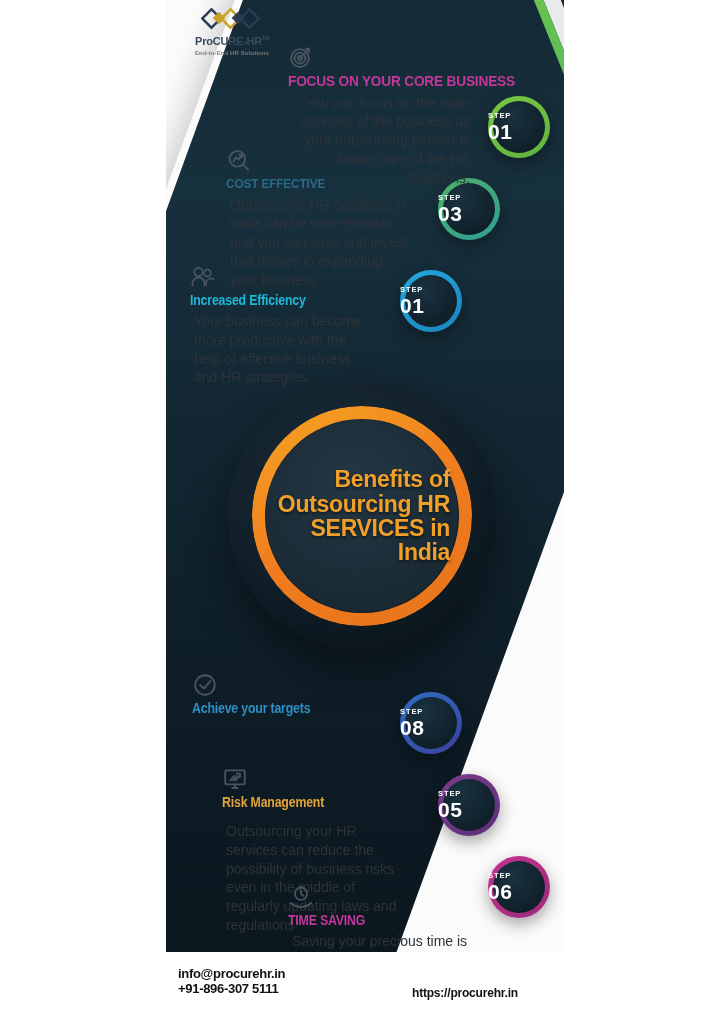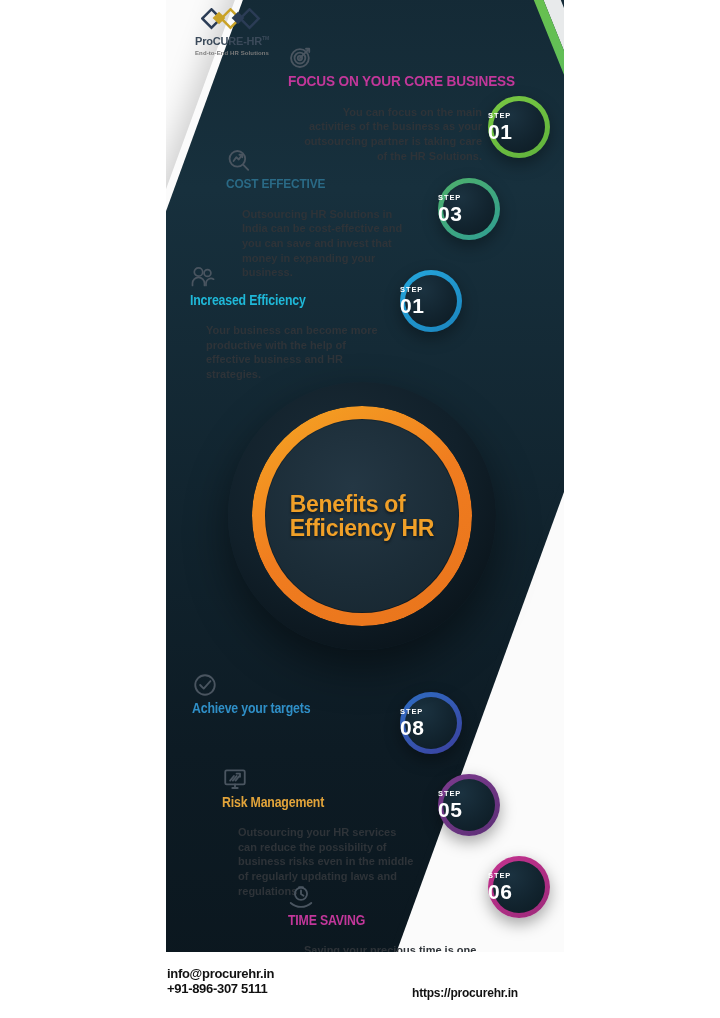--- a/index.html
+++ b/index.html
@@ -98,45 +98,45 @@
     -webkit-mask:linear-gradient(#000 0 0) padding-box,linear-gradient(#000 0 0);
     -webkit-mask-composite:xor;mask-composite:exclude;
   }
   .hero-inner{
     position:absolute;inset:38px;border-radius:50%;
     background:radial-gradient(circle at 45% 35%,#243744 0%,#1b2c37 60%,#16252e 100%);
     display:flex;align-items:center;justify-content:center;
   }
   .hero-title{
     position:relative;
-    text-align:left;
+    text-align:right;
     color:#f0a028;
     font-weight:800;
     font-size:23px;
     line-height:1.06;
     letter-spacing:-.3px;
     text-shadow:0 2px 3px rgba(0,0,0,.5);
     padding:0 8px;
   }
 
   
   .block{position:absolute;z-index:40;}
   .b-icon{width:26px;height:26px;margin-bottom:3px;display:block;}
   .b-title{
     font-weight:800;
     line-height:1;
     margin:0 0 5px 0;
     letter-spacing:-.2px;
   }
   .b-body{
-    font-size:11px;
+    font-size:14px;
     line-height:1.34;
     color:#2e3338;
-    font-weight:700;
-    margin:16px;
+    font-weight:400;
+    margin:4px;
     max-width:178px;
   }
 
   .t-cond{font-family:"Liberation Sans",sans-serif;transform:scaleX(.88);transform-origin:left center;}
 
   .blk1{left:122px;top:44px;text-align:right;}
   .blk1 .b-title{font-size:15.5px;color:#c2379a;}
   .blk2{left:60px;top:148px;}
   .blk2 .b-title{font-size:13.5px;color:#2a6a86;}
   .blk3{left:24px;top:264px;}
@@ -150,21 +150,21 @@
 
   
   .logo{position:absolute;left:6px;top:8px;z-index:50;text-align:center;width:120px;}
   .logo-mark{width:62px;height:26px;margin:0 auto 2px;display:block;}
   .logo-name{font-size:11px;font-weight:600;color:#3b4a5a;letter-spacing:-.2px;line-height:1;position:relative;}
   .logo-name sup{font-size:5px;vertical-align:super;}
   .logo-tag{font-size:6px;color:#7b7b7b;letter-spacing:.1px;margin-top:3px;font-weight:600;}
 
   
   .footer-left{
-    position:absolute;left:1px;top:966px;z-index:70;
+    position:absolute;left:12px;top:966px;z-index:70;
     font-size:13px;font-weight:800;color:#111;line-height:1.18;letter-spacing:-.3px;
   }
   .footer-right{
     position:absolute;left:246px;top:986px;z-index:70;
     font-size:12px;font-weight:600;color:#111;letter-spacing:-.2px;
   }
   .fw{position:absolute;left:0;top:952px;width:398px;height:66px;background:#fff;z-index:65;}
 
   .ic-line{fill:none;stroke-width:1.7;stroke-linecap:round;stroke-linejoin:round;}
 </style>
@@ -226,21 +226,22 @@
       <div class="disc"></div>
       <div class="lbl">STEP</div>
       <div class="num">06</div>
     </div>
 
     <div class="hero">
       <div class="hero-ring"></div>
       <div class="hero-inner">
         <div class="hero-title">
           <div>Benefits of</div>
-          <div>Efficiency HR</div>
+          <div>Outsourcing HR</div>
+          <div>SERVICES in India</div>
         </div>
       </div>
     </div>
 
     <div class="block blk1">
       <svg class="b-icon" viewBox="0 0 24 24">
         <g class="ic-line" stroke="#4a5560">
           <circle cx="11" cy="13" r="8.2"></circle>
             <circle cx="11" cy="13" r="5"></circle>
             <circle cx="11" cy="13" r="2"></circle>

